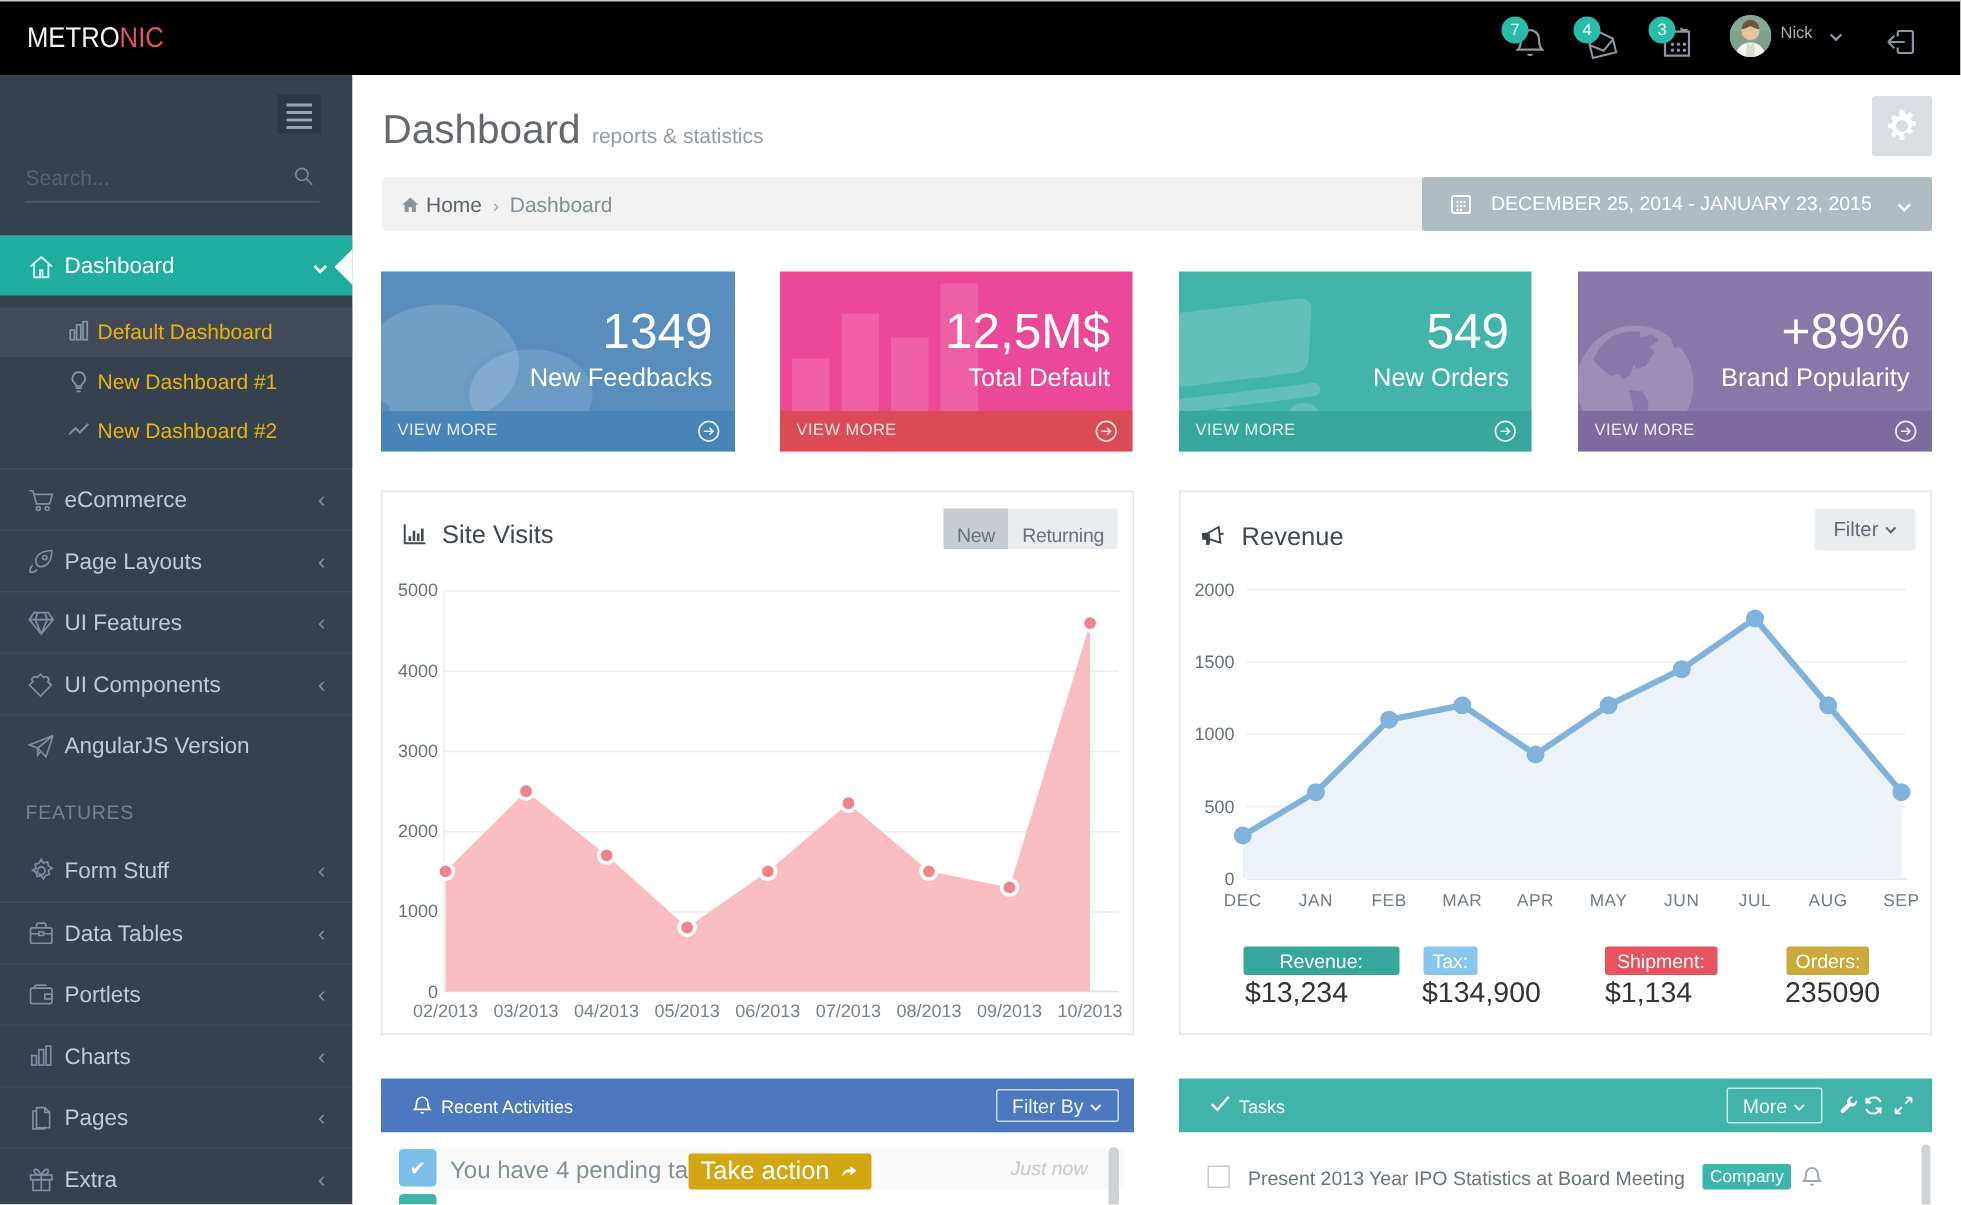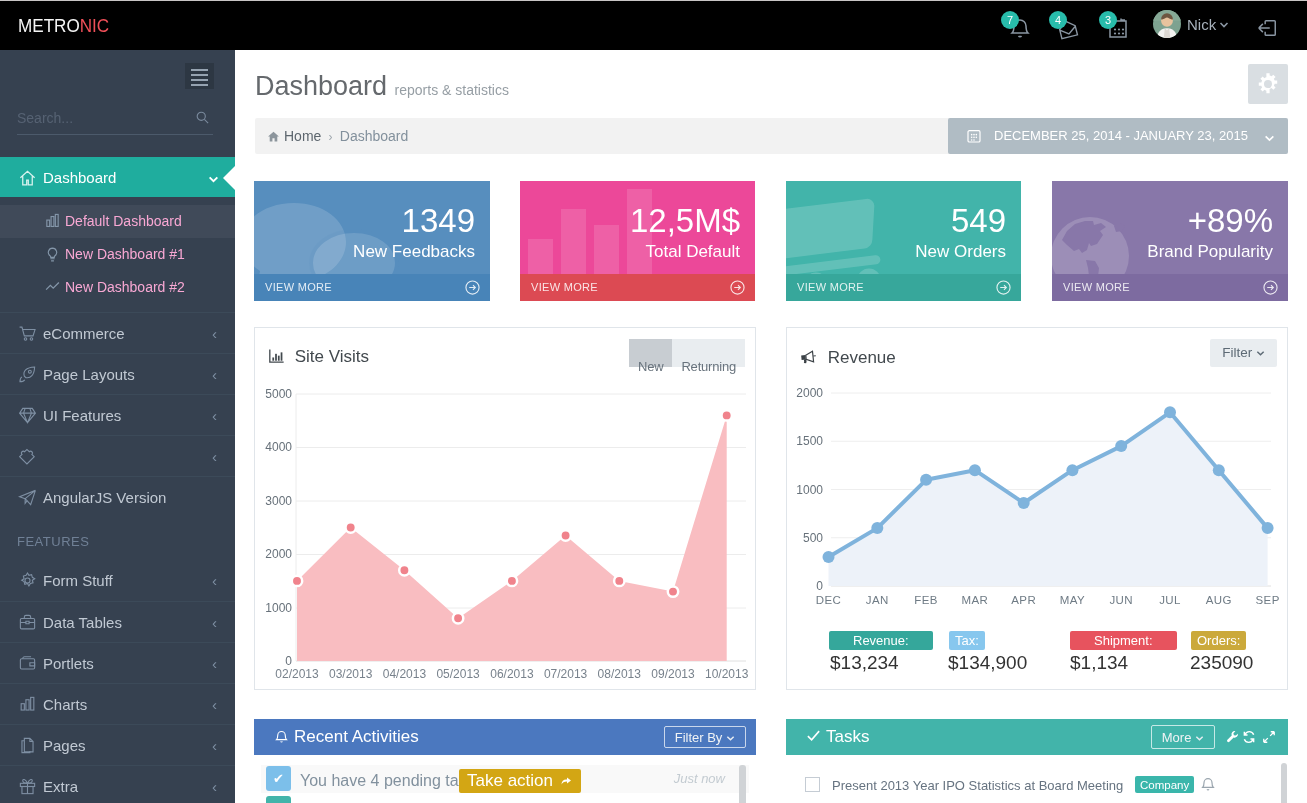--- a/index.html
+++ b/index.html
@@ -4,37 +4,37 @@
 <style>
 * { margin:0; padding:0; box-sizing:border-box; }
 html,body { width:1307px; height:803px; overflow:hidden; }
 body { font-family:"Liberation Sans", sans-serif; background:#fff; position:relative; }
 
 .header { position:absolute; left:0; top:0; width:1307px; height:50px; background:#000000; }
 .logo { position:absolute; left:18px; top:15px; font-size:19px; color:#f5f5f5; letter-spacing:0px; transform:scaleX(0.9); transform-origin:left; }
 .logo span { color:#ee4f58; }
 .topicon { position:absolute; top:14px; width:24px; height:24px; }
 .badge { position:absolute; width:18px; height:18px; border-radius:50%; background:#28bcab; color:#fff; font-size:11px; text-align:center; line-height:18px; top:11px; }
-.uname { position:absolute; top:16px; color:#a8b2bc; font-size:15px; }
+.uname { position:absolute; top:16px; color:#a8b2bc; font-size:11px; }
 
 .sidebar { position:absolute; left:0; top:50px; width:235px; height:753px; background:#364150; }
 .hamb { position:absolute; left:185px; top:13px; width:29px; height:26px; background:#2d3743; padding:6px 6px; }
 .hamb div { height:2px; background:#96a3b1; margin-bottom:3px; }
 .search { position:absolute; left:17px; top:55px; width:196px; border-bottom:1px solid #4c5a6b; height:30px; }
 .search .ph { color:#566273; font-size:14px; line-height:26px; }
 .menu { position:absolute; top:107px; left:0; width:235px; }
 .mi { position:relative; height:41px; line-height:41px; color:#c1c9d3; font-size:15px; border-top:1px solid #3c4a59; }
 .mi .ic { position:absolute; left:18px; top:11px; width:19px; height:19px; color:#7e8fa3; }
 .mi .tx { position:absolute; left:43px; }
 .mi .ar { position:absolute; right:18px; top:0; color:#7e8fa3; font-size:15px; }
 .mi.active { background:#1fad9e; color:#fff; border-top:1px solid #1fad9e; height:40px; line-height:40px;}
 .mi.active .ic { color:#d8f3ef; }
 .arrow-notch { position:absolute; right:0; top:8px; width:0; height:0; border-top:12px solid transparent; border-bottom:12px solid transparent; border-right:12px solid #fff; }
 .submenu { background:#364150; }
-.smi { position:relative; height:33px; line-height:33px; color:#f9a8d4; font-size:14px; }
+.smi { position:relative; height:33px; line-height:33px; color:#eab308; font-size:14px; }
 .smi .ic { position:absolute; left:44px; top:8px; width:17px; height:17px; color:#8496a9; }
 .smi .tx { position:absolute; left:65px; }
 .smi.sel { background:#404a59; }
 .mheading { height:43px; line-height:50px; color:#708096; font-size:13px; padding-left:17px; letter-spacing:0.5px; }
 
 .content { position:absolute; left:235px; top:50px; width:1072px; height:753px; background:#fff; }
 .ptitle { position:absolute; left:20px; top:21px; font-size:27px; font-weight:400; color:#65696d; }
 .ptitle small { font-size:14px; color:#969ea4; font-weight:400; }
 .gearbtn { position:absolute; left:1013px; top:14px; width:40px; height:40px; background:#e9e9e9; border-radius:2px; }
 .crumbbar { position:absolute; left:20px; top:68px; width:1033px; height:36px; background:#f2f2f2; border-radius:2px; }
@@ -44,26 +44,26 @@
 .tile { position:absolute; top:131px; width:235px; height:120px; color:#fff; overflow:hidden; }
 .tile .num { position:absolute; right:15px; top:21px; font-size:33px; font-weight:400; text-align:right; }
 .tile .lbl { position:absolute; right:15px; top:61px; font-size:17px; }
 .tile .foot { position:absolute; left:0; bottom:0; width:100%; height:27px; }
 .tile .vm { position:absolute; left:11px; top:7px; font-size:11px; letter-spacing:0.3px; color:rgba(255,255,255,0.85); }
 .tile .circ { position:absolute; right:10px; top:6px; width:15px; height:15px; }
 
 .portlet { position:absolute; background:#fff; border:1px solid #e0e5ea; }
 .ptl-title { position:absolute; left:13px; top:18px; font-size:17px; color:#42494e; }
 .btn-group { position:absolute; right:10px; top:11px; }
-.bgbtn { display:inline-block; height:27px; line-height:27px; padding:14px 9px; font-size:13px; color:#68737d; background:#e9edf0; letter-spacing:-0.2px; }
+.bgbtn { display:inline-block; height:27px; line-height:27px; padding:4px 9px; font-size:13px; color:#68737d; background:#e9edf0; letter-spacing:-0.2px; }
 .bgbtn.on { background:#c8cdd2; }
 .filterbtn { position:absolute; right:10px; top:11px; height:28px; line-height:28px; padding:0 12px; font-size:13.5px; color:#5d6a75; background:#e9edf0; border-radius:2px;}
 
 .bph { position:absolute; left:0; top:0; width:100%; height:36px; }
-.bph .t { position:absolute; left:20px; top:8px; color:#fff; font-size:17px; }
+.bph .t { position:absolute; left:20px; top:8px; color:#fff; font-size:12px; }
 .bordbtn { position:absolute; height:22px; line-height:22px; padding:0 10px; border:1px solid rgba(255,255,255,0.7); color:#f0f3f5; font-size:13px; border-radius:2px; }
 </style>
 </head>
 <body>
 <div style="position:absolute;left:0;top:0;width:1307px;height:1px;background:#c8c5c5;z-index:9"></div>
 <div class="header">
   <div class="logo">METRO<span>NIC</span></div>
   <svg class="topicon" style="left:1008px;top:16px" viewBox="0 0 24 24" fill="none" stroke="#8a96a3" stroke-width="1.5">
       <path d="M12 4 a6 6 0 0 1 6 6 c0 5 1.5 6.5 2 7 H4 c.5-.5 2-2 2-7 a6 6 0 0 1 6-6z M10.5 20 a1.8 1.8 0 0 0 3 0"></path>
     </svg>
@@ -179,20 +179,21 @@
       <svg class="ic" viewBox="0 0 24 24" fill="none" stroke="currentColor" stroke-width="1.4">
           <path d="M6 3 h12 l4 6 -10 12 L2 9z M2 9 h20 M9 3 l-2 6 5 12 5-12 -2-6"></path>
         </svg>
       <span class="tx">UI Features</span>
         <span class="ar">‹</span>
     </div>
     <div class="mi">
       <svg class="ic" viewBox="0 0 24 24" fill="none" stroke="currentColor" stroke-width="1.4">
           <path transform="rotate(-45 12 13)" d="M5.5 5.5 H9.6 a2.4 2.4 0 1 1 4.8 0 H18.5 V9.6 a2.4 2.4 0 1 1 0 4.8 V18.5 H5.5z"></path>
         </svg>
+      <span class="tx">UI Components</span>
         <span class="ar">‹</span>
     </div>
     <div class="mi">
       <svg class="ic" viewBox="0 0 24 24" fill="none" stroke="currentColor" stroke-width="1.4">
           <path d="M22 3 L2 11 l7 2.5 M22 3 L16 21 l-7-7.5 M22 3 L9 13.5 v6 l3-4"></path>
         </svg>
       <span class="tx">AngularJS Version</span>
     </div>
     <div class="mheading">FEATURES</div>
     <div class="mi" style="border-top:none">
@@ -464,21 +465,21 @@
           <text x="383" y="224">JUL</text>
           <text x="431.8" y="224">AUG</text>
           <text x="480.6" y="224">SEP</text>
       </g>
     </svg>
     <div class="revstats" style="position:absolute;left:0;top:300px;width:500px;font-size:13px">
       <span style="position:absolute;left:42px;top:3px;background:#35a79b;color:#fff;padding:2px 24px;border-radius:2px">Revenue:</span>
       <span style="position:absolute;left:43px;top:24px;font-size:19px;color:#333">$13,234</span>
       <span style="position:absolute;left:162px;top:3px;background:#87c7ee;color:#fff;padding:2px 6px;border-radius:2px">Tax:</span>
       <span style="position:absolute;left:161px;top:24px;font-size:19px;color:#333">$134,900</span>
-      <span style="position:absolute;left:283px;top:3px;background:#e7535e;color:#fff;padding:2px 24px;border-radius:2px">Shipment:</span>
+      <span style="position:absolute;left:283px;top:3px;background:#e7535e;color:#fff;padding:2px 8px;border-radius:2px">Shipment:</span>
       <span style="position:absolute;left:283px;top:24px;font-size:19px;color:#333">$1,134</span>
       <span style="position:absolute;left:404px;top:3px;background:#cba93b;color:#fff;padding:2px 6px;border-radius:2px">Orders:</span>
       <span style="position:absolute;left:403px;top:24px;font-size:19px;color:#333">235090</span>
     </div>
   </div>
 
   <div class="portlet" style="left:19px;top:669px;width:502px;height:84px;border:none">
     <div class="bph" style="background:#4b78bf">
       <div class="t"><svg style="position:relative;top:2px;margin-right:5px" width="15" height="15" viewBox="0 0 24 24" fill="none" stroke="#fff" stroke-width="1.8">
             <path d="M12 4 a6 6 0 0 1 6 6 c0 5 1.5 6.5 2 7 H4 c.5-.5 2-2 2-7 a6 6 0 0 1 6-6z M10.5 20 a1.8 1.8 0 0 0 3 0"></path>

